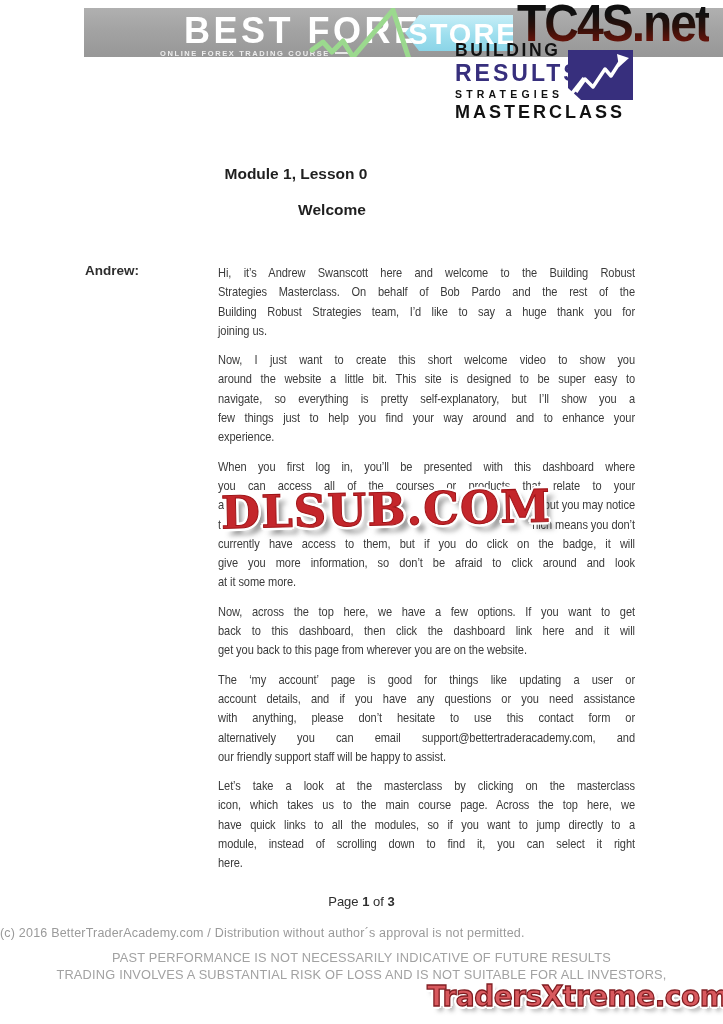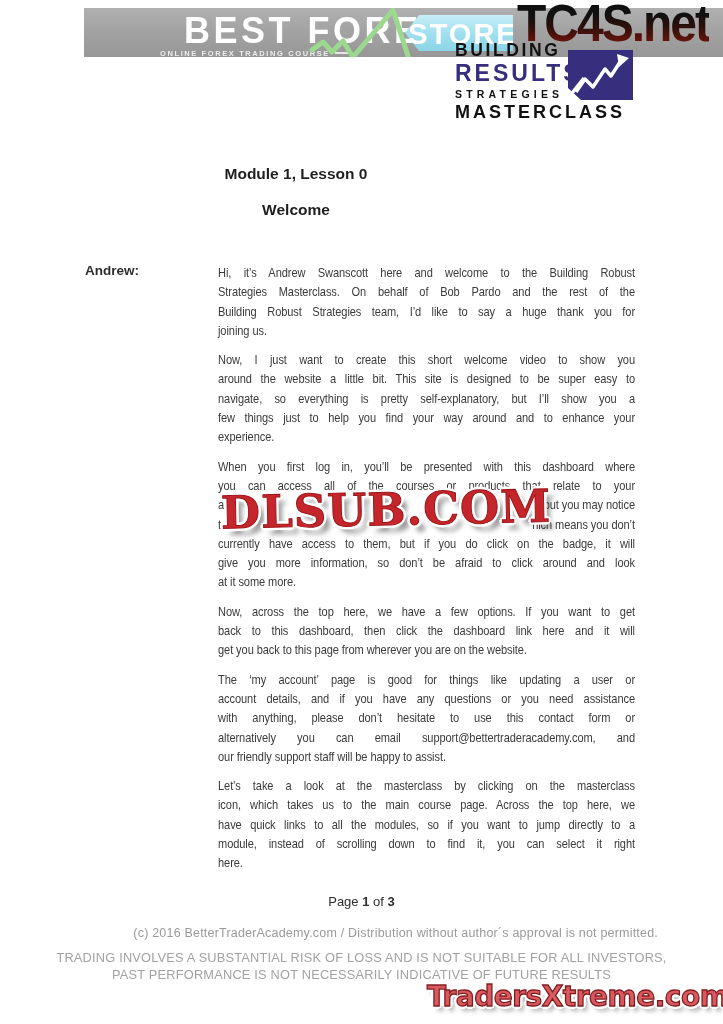--- a/index.html
+++ b/index.html
@@ -53,21 +53,21 @@
   .mc-robust{font-size:23px;font-weight:700;letter-spacing:3px;line-height:25px;color:var(--mc-purple);}
   .mc-strategies{font-size:10.5px;font-weight:700;letter-spacing:4.2px;line-height:14px;margin-top:1px;}
   .mc-masterclass{font-size:18px;font-weight:700;letter-spacing:3px;line-height:20px;margin-top:1px;white-space:nowrap;}
   .mc-square{position:absolute;left:113px;top:10px;}
   
   .title1,.title2{
     position:absolute;left:0;width:592px;text-align:center;
     font-size:15.5px;font-weight:700;color:#1f1f1f;
   }
   .title1{top:165px;}
-  .title2{top:201px;}
+  .title2{top:201px;margin-left:36px;}
   
   .transcript{position:absolute;left:85px;top:263px;width:552px;}
   .speaker{position:absolute;left:0;top:0;font-size:13.5px;font-weight:700;color:#2e2e2e;text-align:right;}
   .paras{
     position:absolute;left:133px;top:0;width:490px;
     transform:scaleX(0.851);transform-origin:0 0;
     font-size:13px;letter-spacing:-0.1px;color:var(--body-text);
   }
   .para{margin-bottom:10px;}
   .line{line-height:19.3px;white-space:nowrap;}
@@ -94,21 +94,21 @@
       -2px -2px 0 #fff,2px 2px 0 #fff,-2px 2px 0 #fff,2px -2px 0 #fff,
       4px 5px 4px rgba(90,90,90,.5);
   }
   
   .page-num{
     position:absolute;left:0;top:894px;width:723px;text-align:center;
     font-size:13px;color:#2e2e2e;
   }
   .page-num .b{font-weight:700;}
   .copyright{
-    position:absolute;left:0;top:926px;width:658px;text-align:right;
+    position:absolute;left:0;top:926px;width:658px;text-align:left;
     font-size:12.5px;color:var(--footer-gray);letter-spacing:0.2px;
   }
   .disclaimer{
     position:absolute;left:0;top:950px;width:723px;text-align:center;
     font-size:12.8px;color:#a2a2a2;line-height:16.5px;letter-spacing:0.2px;
   }
 </style>
 </head>
 <body>
 
@@ -197,19 +197,19 @@
       </div>
   </div>
 
   <div class="wm-mid">DLSUB.COM</div>
 
   <div class="page-num"><span>Page</span>&nbsp;<span class="b">1</span>&nbsp;<span>of</span>&nbsp;<span class="b">3</span></div>
 
   <div class="copyright">(c) 2016 BetterTraderAcademy.com / Distribution without author´s approval is not permitted.</div>
 
   <div class="disclaimer">
+    <div>PAST PERFORMANCE IS NOT NECESSARILY INDICATIVE OF FUTURE RESULTS</div>
     <div>TRADING INVOLVES A SUBSTANTIAL RISK OF LOSS AND IS NOT SUITABLE FOR ALL INVESTORS,</div>
-    <div>PAST PERFORMANCE IS NOT NECESSARILY INDICATIVE OF FUTURE RESULTS</div>
   </div>
 
   <div class="wm-bottom">TradersXtreme.com</div>
 
 </div>
 
 </body></html>

